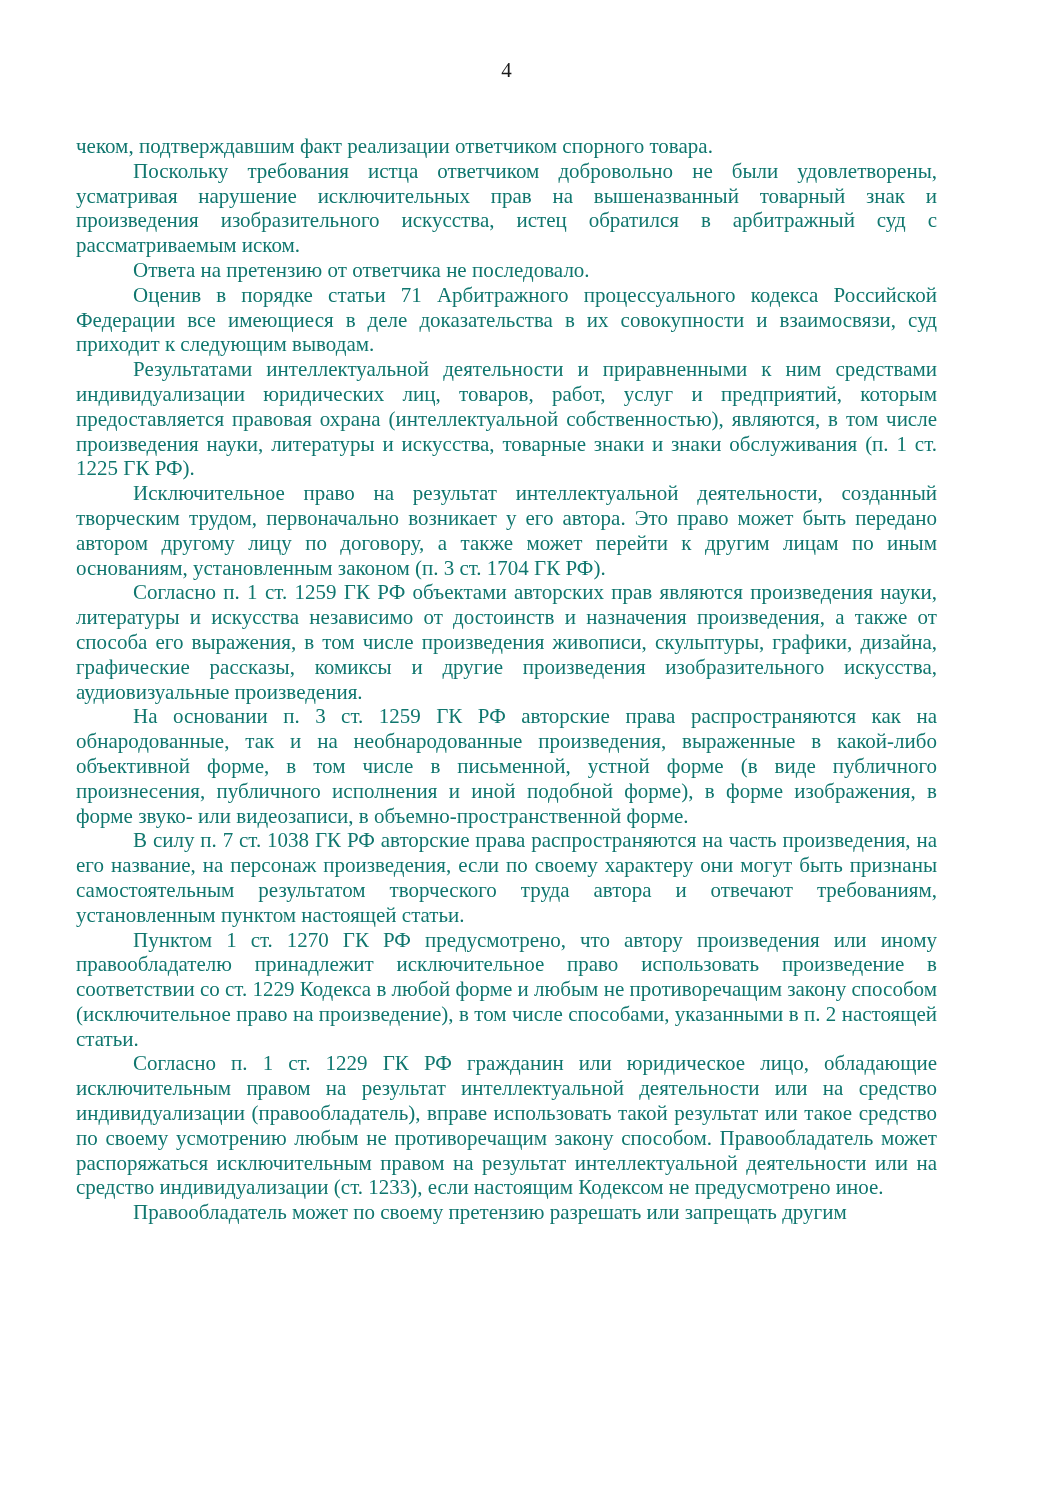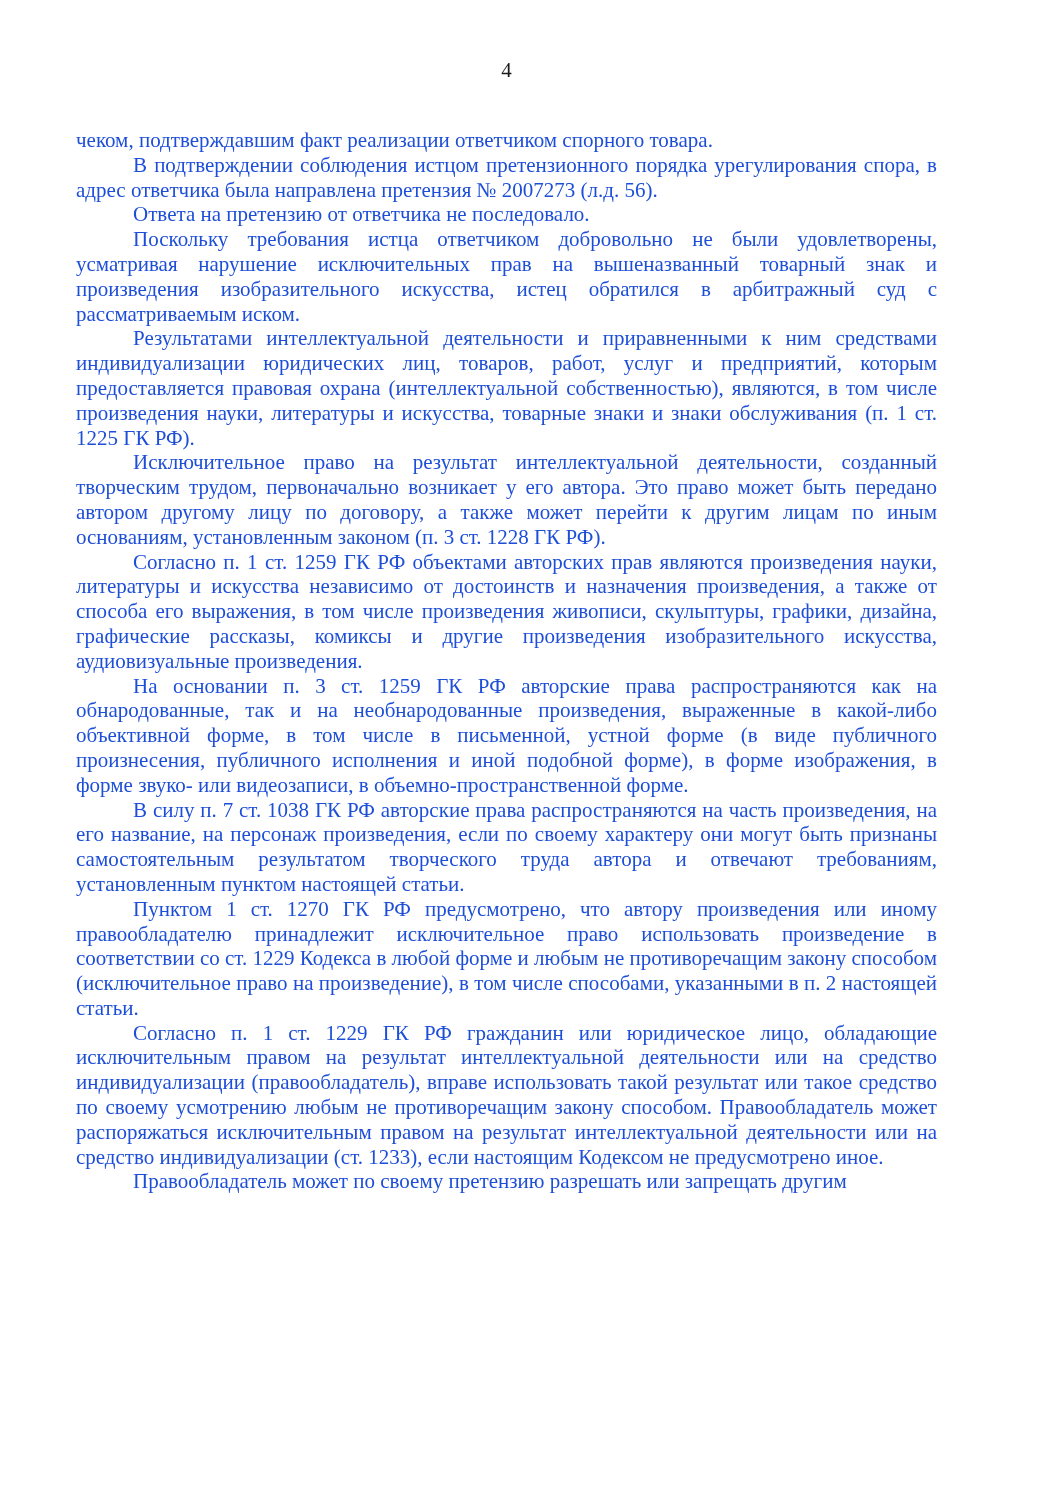--- a/index.html
+++ b/index.html
@@ -21,52 +21,52 @@
     top: 58px;
     left: 76px;
     width: 861px;
     text-align: center;
     font-size: 21px;
     line-height: 25px;
     color: #1a1a1a;
   }
   .content {
     position: absolute;
-    top: 128px;
+    top: 134px;
     left: 76px;
     width: 861px;
     font-size: 21px;
     line-height: 24.8px;
     text-align: justify;
-    color: #1d4ed8;
+    color: #0f766e;
     hyphens: none;
   }
   .para {
     margin: 0;
     padding: 0;
     text-indent: 57px;
   }
   .para.no-indent {
     text-indent: 0;
   }
 </style>
 </head>
 <body>
 
 <div class="page">
 
   <div class="page-number">4</div>
 
   <div class="content">
     <p class="para no-indent">чеком, подтверждавшим факт реализации ответчиком спорного товара.</p>
-    <p class="para">В подтверждении соблюдения истцом претензионного порядка урегулирования спора, в адрес ответчика была направлена претензия № 2007273 (л.д. 56).</p>
+    <p class="para">Поскольку требования истца ответчиком добровольно не были удовлетворены, усматривая нарушение исключительных прав на вышеназванный товарный знак и произведения изобразительного искусства, истец обратился в арбитражный суд с рассматриваемым иском.</p>
     <p class="para">Ответа на претензию  от ответчика не последовало.</p>
-    <p class="para">Поскольку требования истца ответчиком добровольно не были удовлетворены, усматривая нарушение исключительных прав на вышеназванный товарный знак и произведения изобразительного искусства, истец обратился в арбитражный суд с рассматриваемым иском.</p>
+    <p class="para">Оценив в порядке статьи 71 Арбитражного процессуального кодекса Российской Федерации все имеющиеся в деле доказательства в их совокупности и взаимосвязи, суд приходит к следующим выводам.</p>
     <p class="para">Результатами интеллектуальной деятельности и приравненными к ним средствами индивидуализации юридических лиц, товаров, работ, услуг и предприятий, которым предоставляется правовая охрана (интеллектуальной собственностью), являются, в том числе произведения науки, литературы и искусства, товарные знаки и знаки обслуживания (п. 1 ст. 1225 ГК РФ).</p>
-    <p class="para">Исключительное право на результат интеллектуальной деятельности, созданный творческим трудом, первоначально возникает у его автора. Это право может быть передано автором другому лицу по договору, а также может перейти к другим лицам по иным основаниям, установленным законом (п. 3 ст. 1228 ГК РФ).</p>
+    <p class="para">Исключительное право на результат интеллектуальной деятельности, созданный творческим трудом, первоначально возникает у его автора. Это право может быть передано автором другому лицу по договору, а также может перейти к другим лицам по иным основаниям, установленным законом (п. 3 ст. 1704 ГК РФ).</p>
     <p class="para">Согласно п. 1 ст. 1259 ГК РФ объектами авторских прав являются произведения науки, литературы и искусства независимо от достоинств и назначения произведения, а также от способа его выражения, в том числе произведения живописи, скульптуры, графики, дизайна, графические рассказы, комиксы и другие произведения изобразительного искусства, аудиовизуальные произведения.</p>
     <p class="para">На основании п. 3 ст. 1259 ГК РФ авторские права распространяются как на обнародованные, так и на необнародованные произведения, выраженные в какой-либо объективной форме, в том числе в письменной, устной форме (в виде публичного произнесения, публичного исполнения и иной подобной форме), в форме изображения, в форме звуко- или видеозаписи, в объемно-пространственной форме.</p>
     <p class="para">В силу п. 7 ст. 1038 ГК РФ авторские права распространяются на часть произведения, на его название, на персонаж произведения, если по своему характеру они могут быть признаны самостоятельным результатом творческого труда автора и отвечают требованиям, установленным пунктом настоящей статьи.</p>
     <p class="para">Пунктом 1 ст. 1270 ГК РФ предусмотрено, что автору произведения или иному правообладателю принадлежит исключительное право использовать произведение в соответствии со ст. 1229 Кодекса в любой форме и любым не противоречащим закону способом (исключительное право на произведение), в том числе способами, указанными в п. 2 настоящей статьи.</p>
     <p class="para">Согласно п. 1 ст. 1229 ГК РФ гражданин или юридическое лицо, обладающие исключительным правом на результат интеллектуальной деятельности или на средство индивидуализации (правообладатель), вправе использовать такой результат или такое средство по своему усмотрению любым не противоречащим закону способом. Правообладатель может распоряжаться исключительным правом на результат интеллектуальной деятельности или на средство индивидуализации (ст. 1233), если настоящим Кодексом не предусмотрено иное.</p>
     <p class="para">Правообладатель может по своему претензию разрешать или запрещать другим</p>
   </div>
 
 </div>
 

